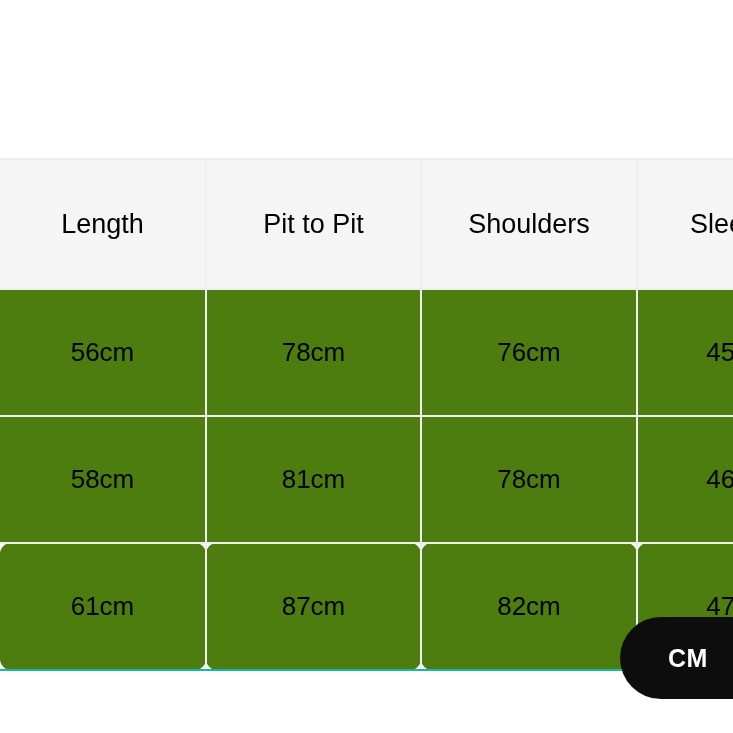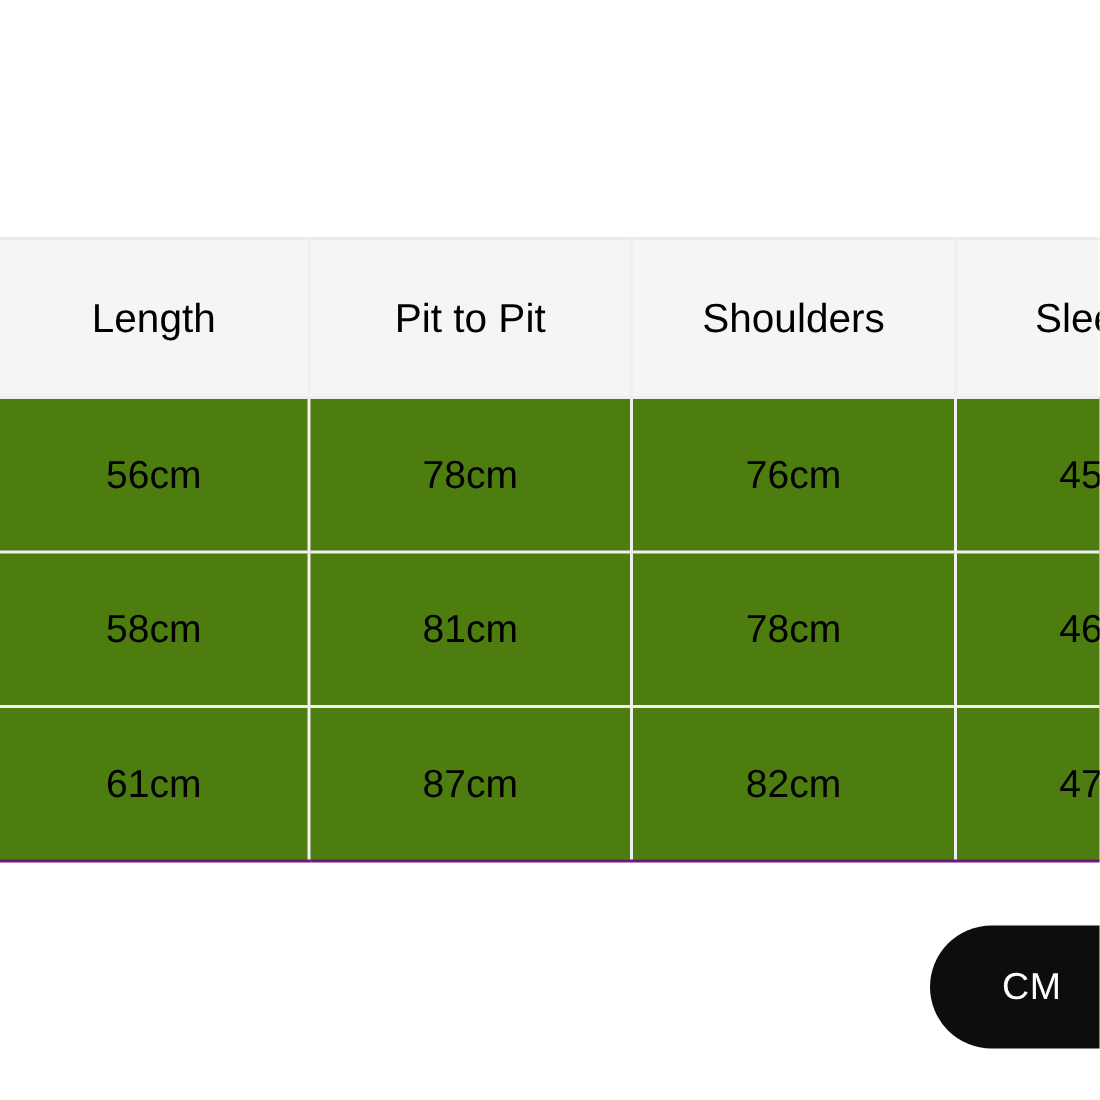--- a/index.html
+++ b/index.html
@@ -38,61 +38,62 @@
   .size-table col.c3 { width: 216px; }
   .size-table col.c4 { width: 202px; }
 
   .size-table th,
   .size-table td {
     text-align: center;
     vertical-align: middle;
     color: #000000;
     border-right: 2px solid #efefef;
     border-bottom: 2px solid #efefef;
-    padding: 0;
+    padding: 12px;
   }
 
   .size-table thead th {
     background: #f5f5f5;
     height: 104px;
     font-size: 27px;
     font-weight: 400;
     border-top: 2px solid #ebebeb;
   }
 
   .size-table tbody td {
     background: #4d7c0f;
     height: 101px;
     font-size: 26px;
     font-weight: 400;
   }
 
   .size-table tbody tr:last-child td {
-    border-bottom: 2px solid #701a75;
+    border-bottom: 2px solid #14b8a6;
+    border-radius: 11px;
   }
 
   
   .unit-pill {
     position: absolute;
     left: 620px;
     top: 617px;
     height: 82px;
     width: 160px;           
     background: #0d0d0d;
     border-radius: 41px;
     display: flex;
     align-items: center;
     box-sizing: border-box;
     padding-left: 48px;
   }
 
   .unit-pill .unit-label {
     color: #ffffff;
     font-size: 25px;
-    font-weight: 400;
+    font-weight: 700;
     letter-spacing: 0.5px;
     line-height: 1;
   }
 </style>
 </head>
 <body>
 
 <div id="screen">
 
   <table class="size-table">

